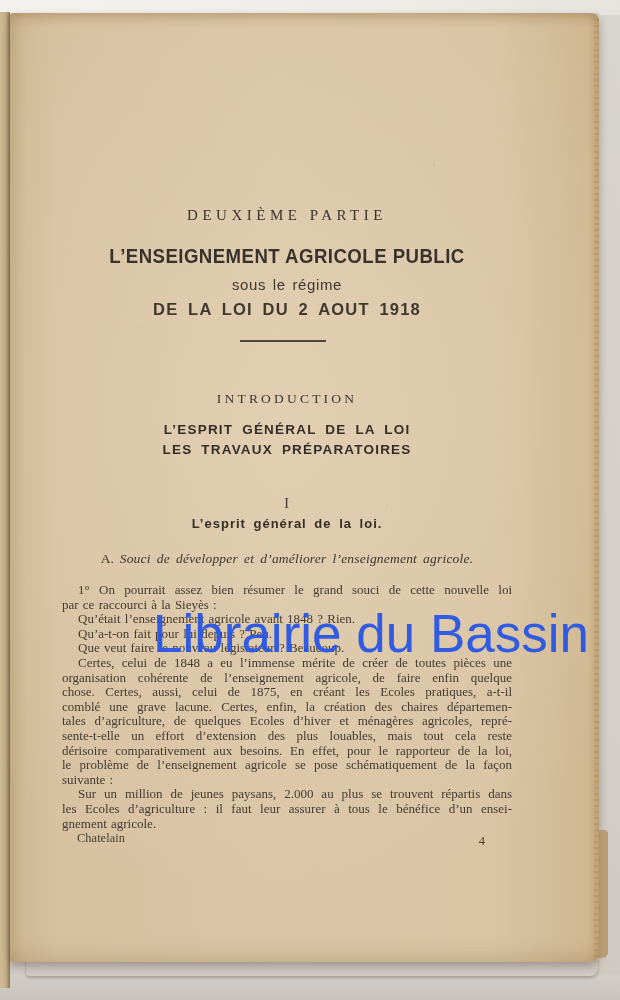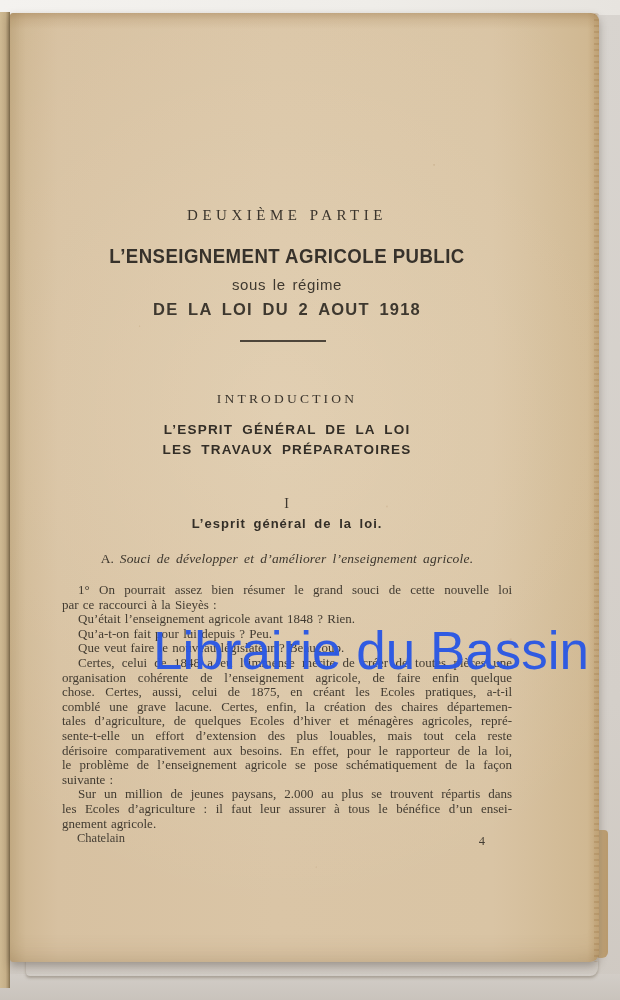--- a/index.html
+++ b/index.html
@@ -84,21 +84,21 @@
   .ln{height:14.6px;text-align:justify;overflow:visible;}
   .ln.j{text-align-last:justify;}
   .ln.in{text-indent:16px;}
 
   .footer-row{position:absolute;top:818px;left:0;width:450px;height:16px;
               font:12.5px/15px "Liberation Serif",serif;color:#453e34;}
   .footer-sig{position:absolute;left:15px;top:0;}
   .footer-num{position:absolute;right:27px;top:3px;}
 
   .watermark{
-    position:absolute;left:153px;top:624px;z-index:6;
+    position:absolute;left:153px;top:607px;z-index:6;
     font:400 53px/53px "Liberation Sans",sans-serif;
     color:#2b58e4;opacity:.97;white-space:nowrap;letter-spacing:0;
   }
 </style>
 </head>
 <body>
 
 <div class="photo">
 
   <div class="strip-top"></div>

